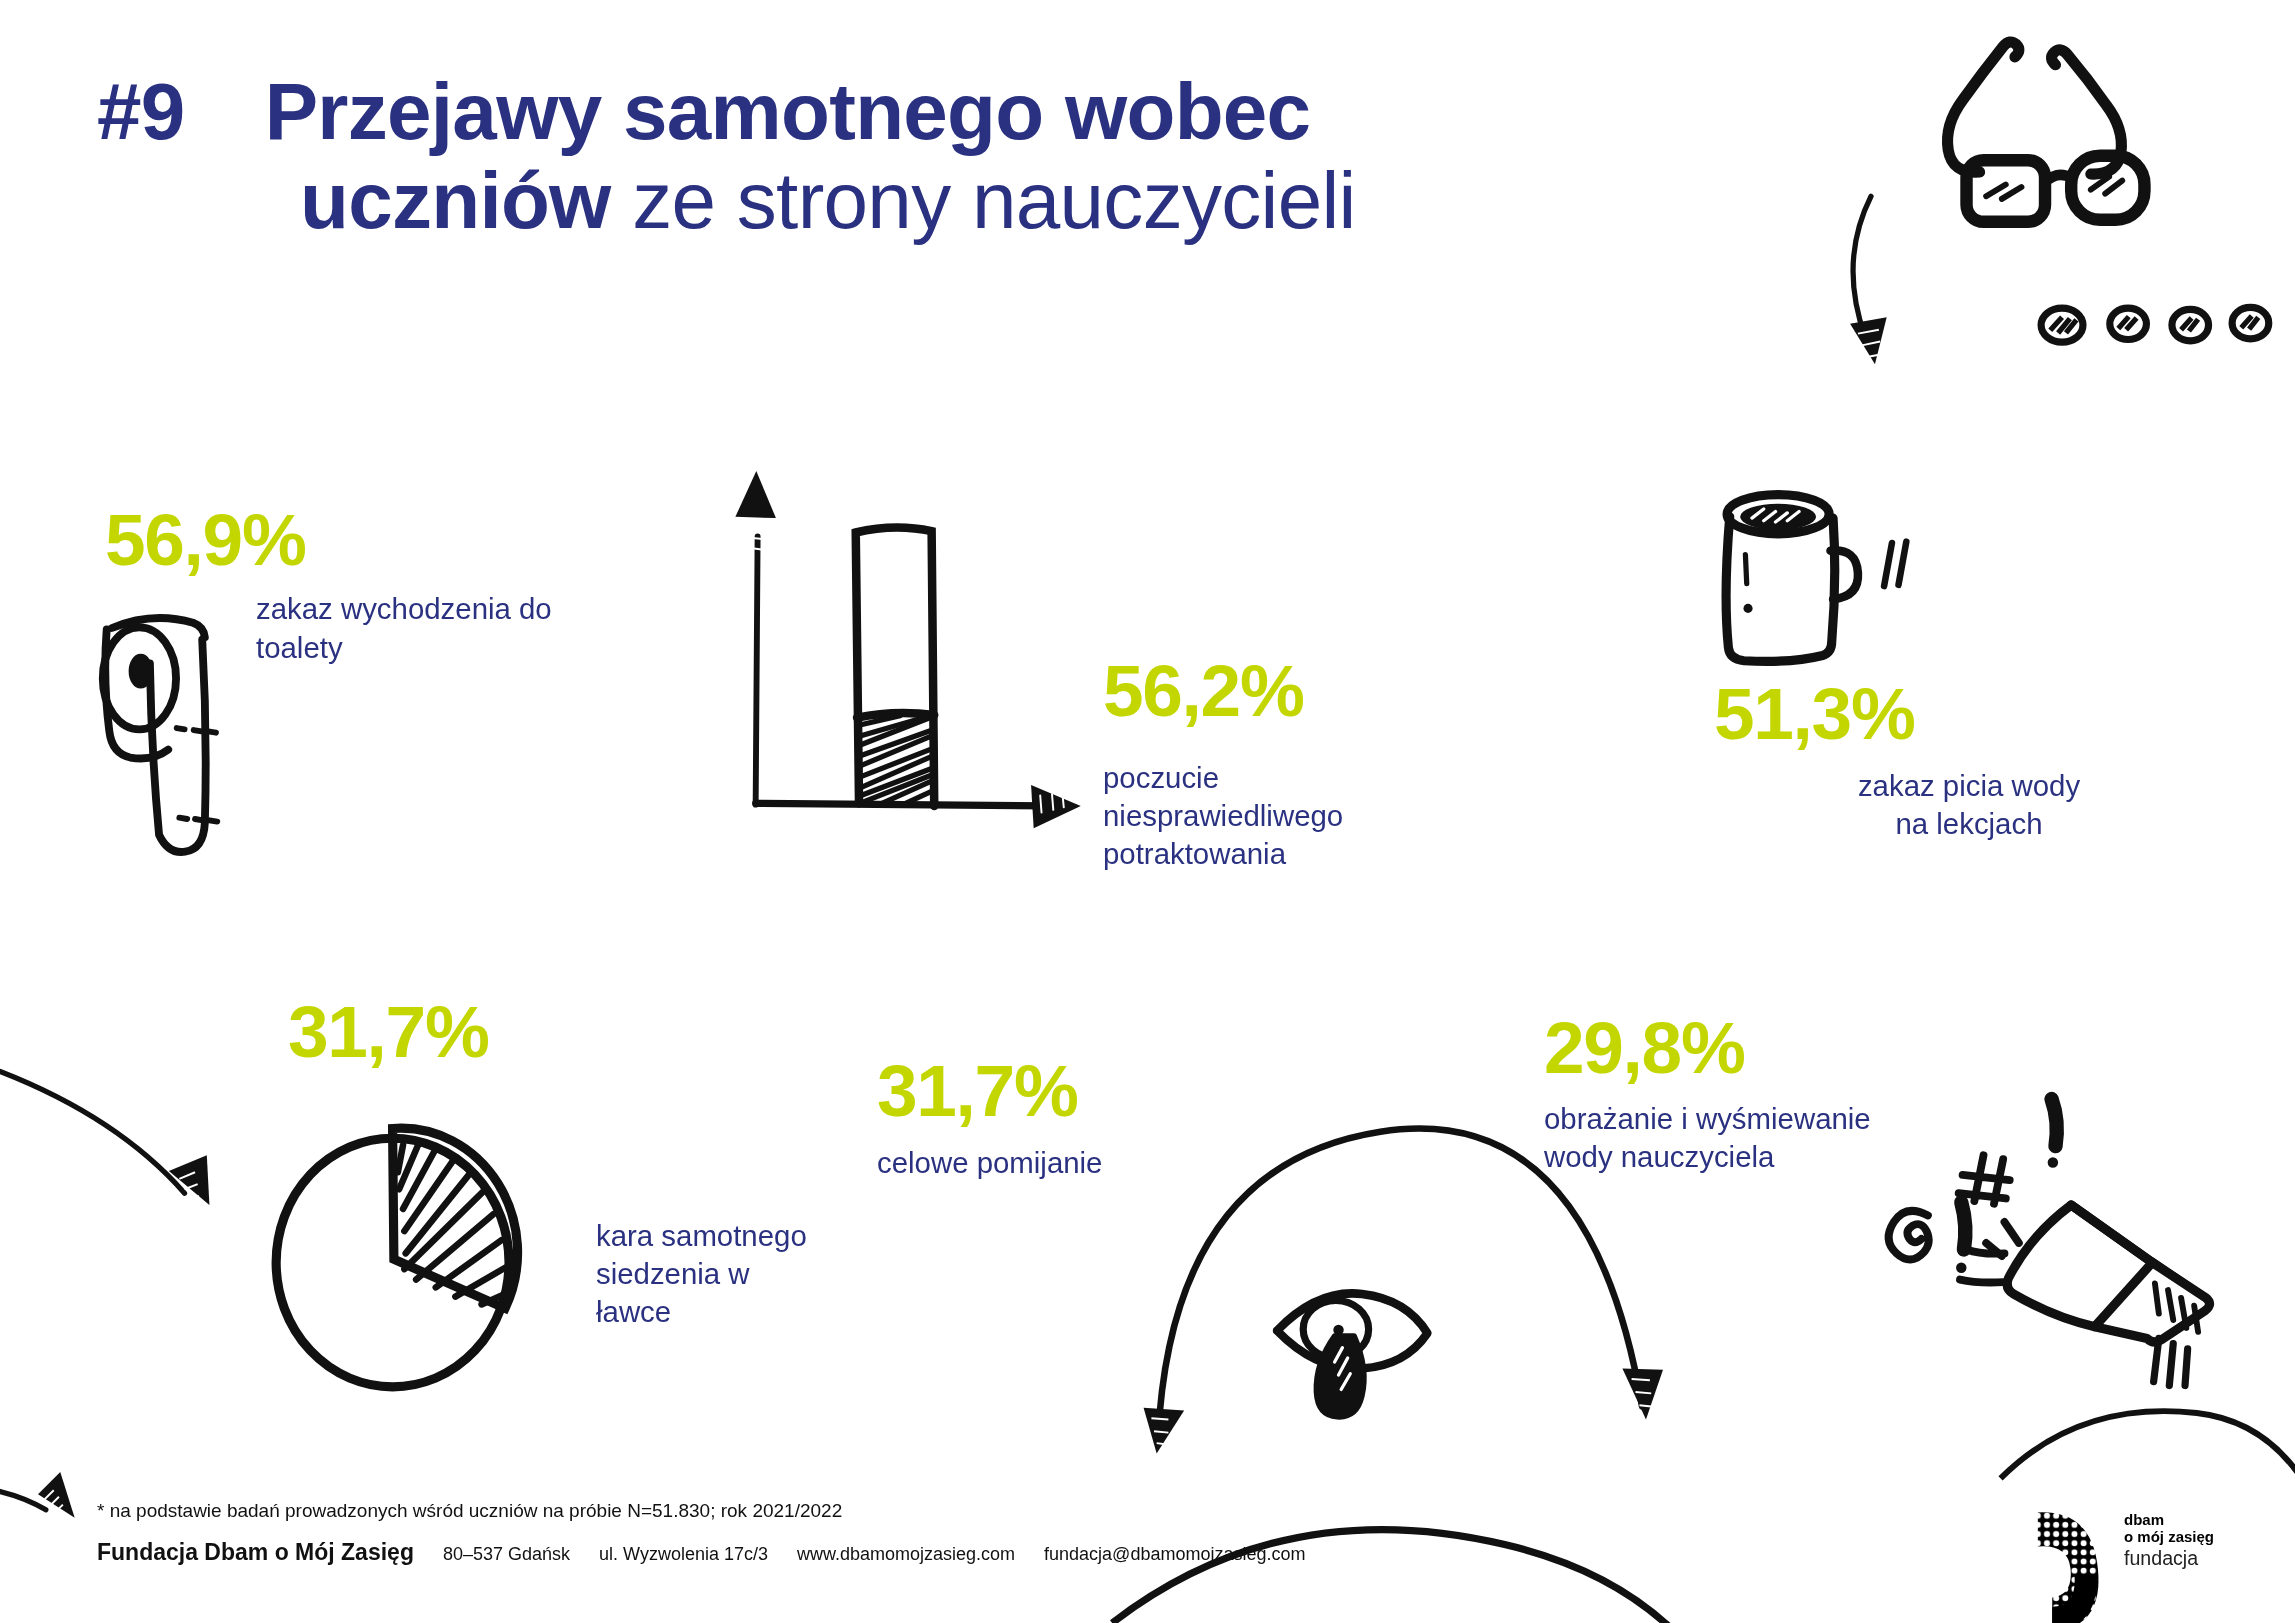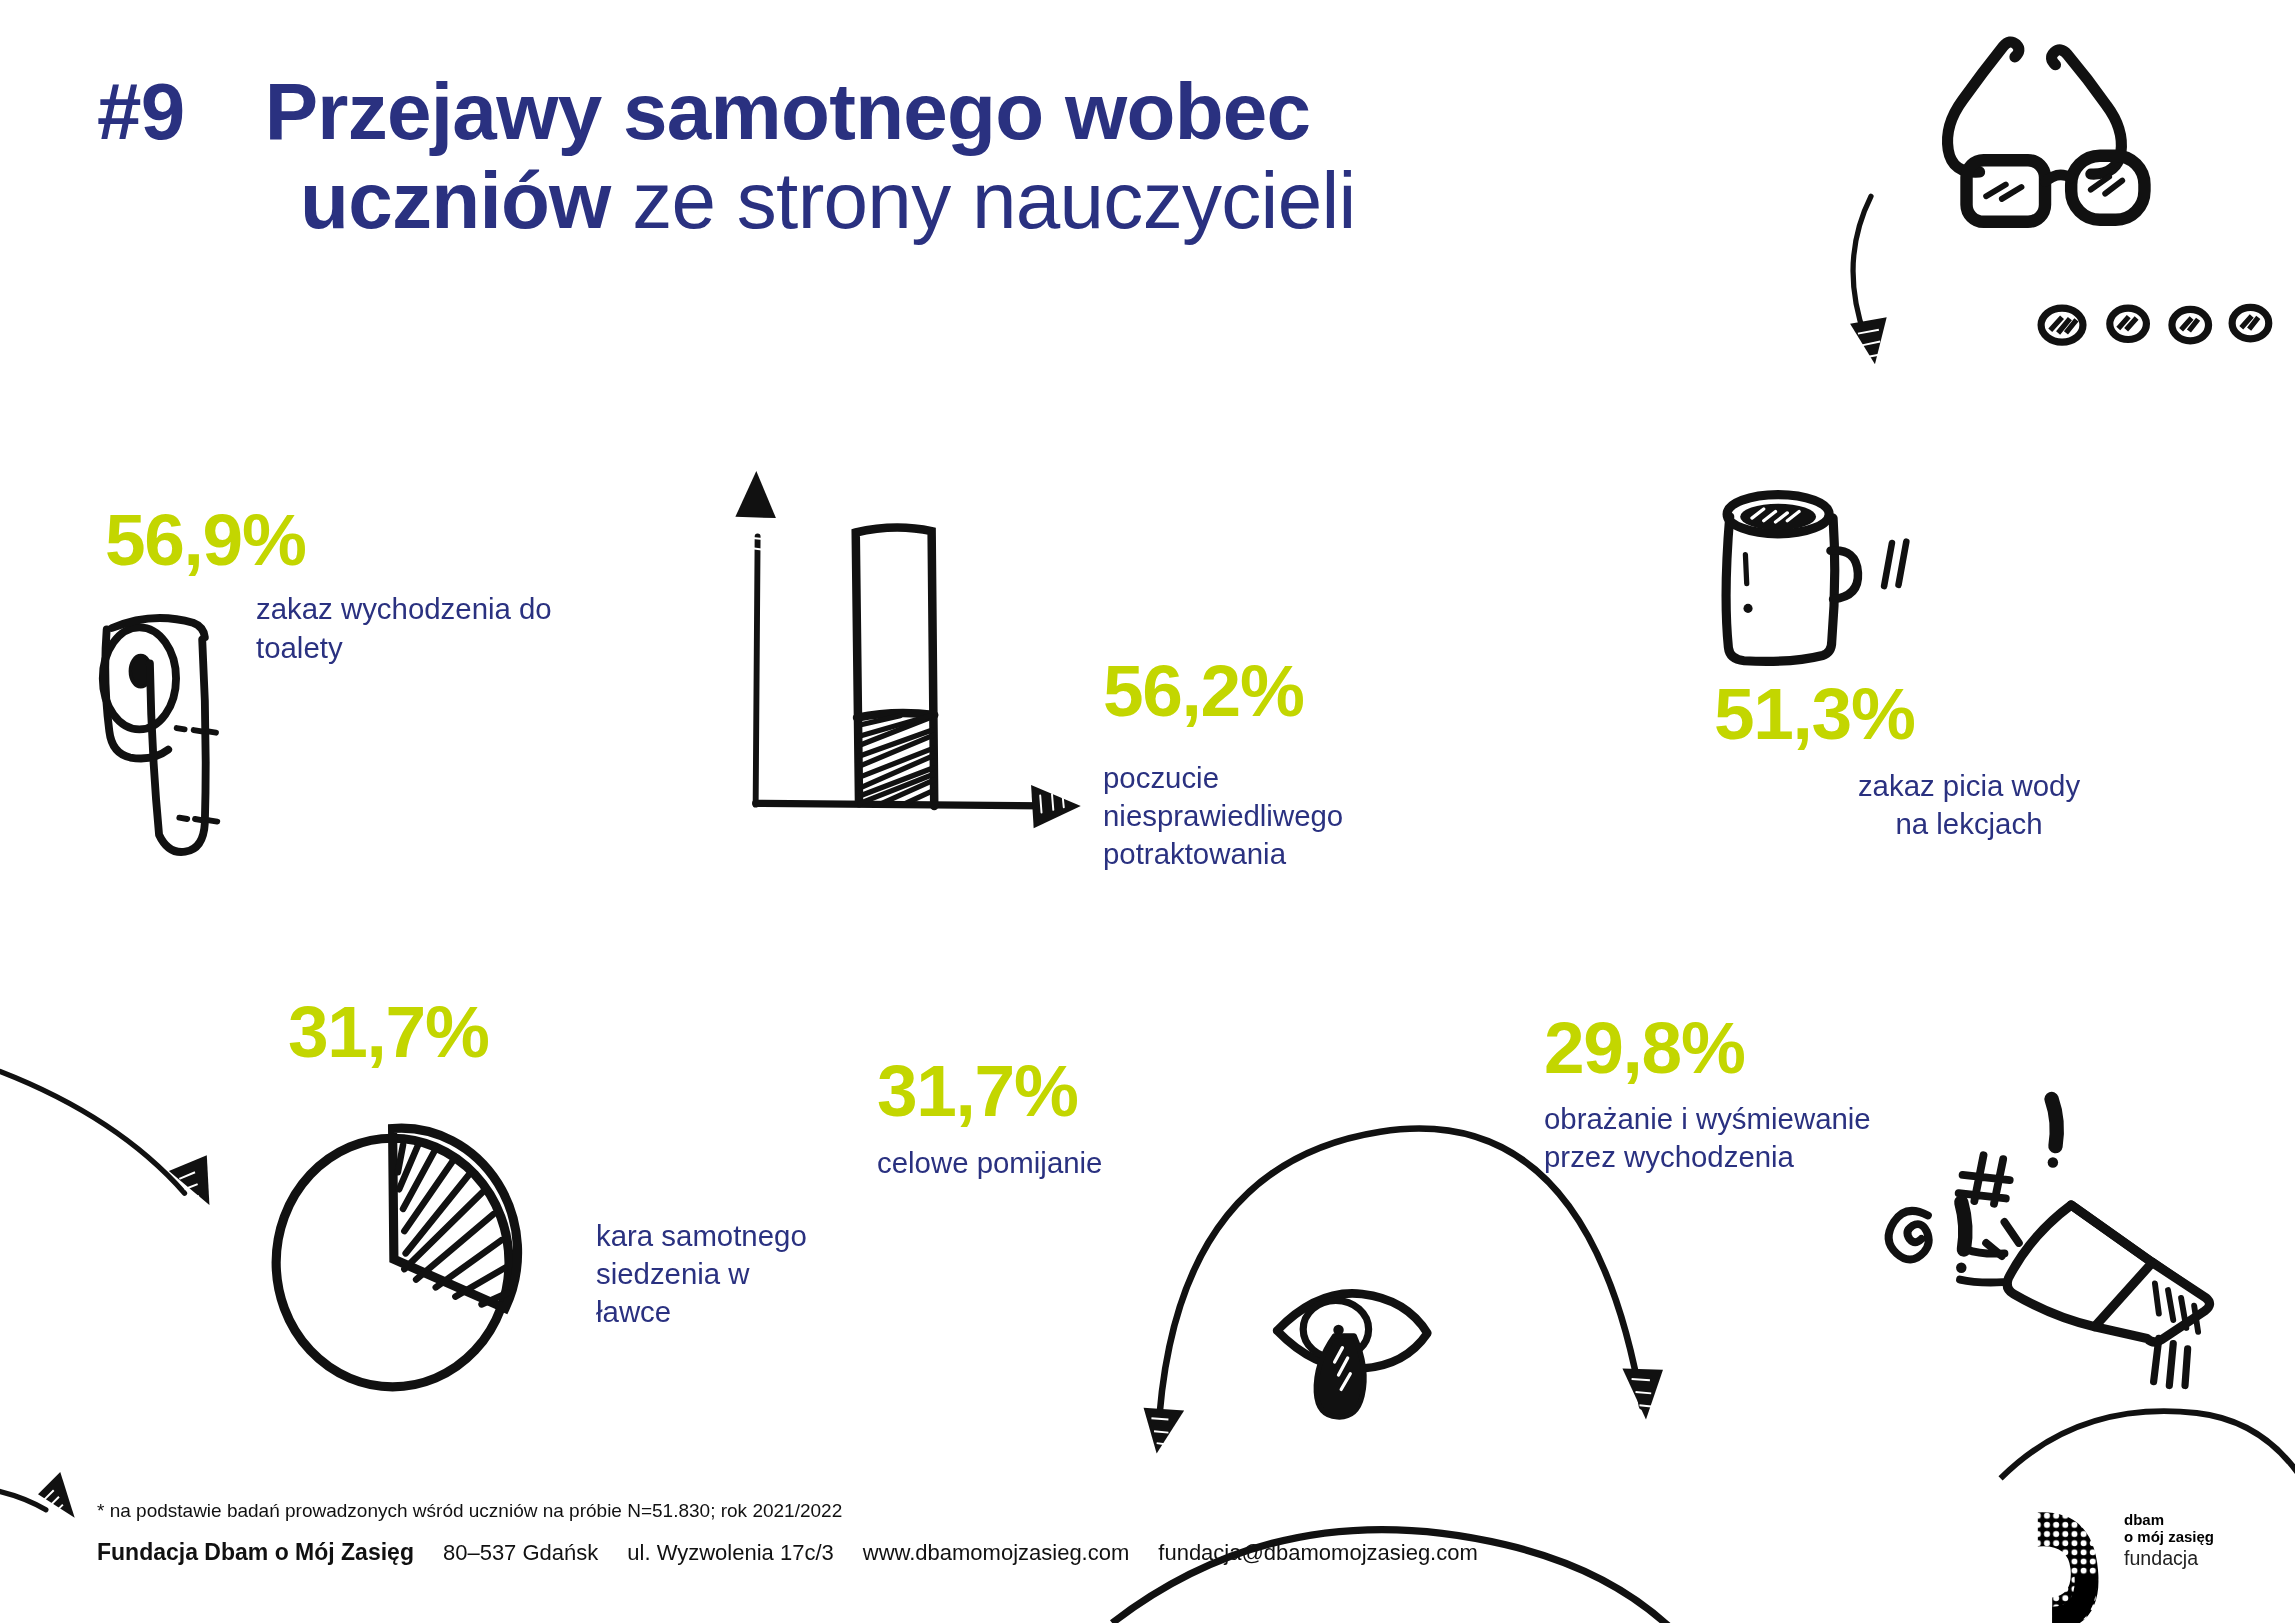--- a/index.html
+++ b/index.html
@@ -37,21 +37,21 @@
   #stat6 .desc{margin-top:15.7px;width:353px;}
 
   
   #art{position:absolute;left:0;top:0;width:2295px;height:1623px;pointer-events:none;}
 
   
   #footer{position:absolute;left:97px;top:1500px;}
   #footnote{color:#111;font-size:19px;white-space:nowrap;}
   #addr-row{margin-top:17px;display:flex;align-items:baseline;white-space:nowrap;justify-content:space-between;}
   #org-name{color:#111;font-size:23px;font-weight:bold;}
-  .addr-item{color:#111;font-size:22px;margin-left:29px;}
+  .addr-item{color:#111;font-size:18px;margin-left:29px;}
 
   
   #logo{position:absolute;left:2032px;top:1495px;display:flex;align-items:center;}
   #logo-text{margin-left:13px;}
   .logo-l1,.logo-l2{color:#000;font-weight:bold;font-size:15px;line-height:1.14;}
   .logo-l3{color:#222;font-weight:normal;font-size:19.6px;line-height:1.2;margin-top:2px;}
 </style>
 </head>
 <body>
 
@@ -246,21 +246,21 @@
   <div class="desc">kara samotnego siedzenia w ławce</div>
 </div>
 
 <div class="stat" id="stat5">
   <div class="pct">31,7%</div>
   <div class="desc">celowe pomijanie</div>
 </div>
 
 <div class="stat" id="stat6">
   <div class="pct">29,8%</div>
-  <div class="desc">obrażanie i wyśmiewanie przez wychodzenia</div>
+  <div class="desc">obrażanie i wyśmiewanie wody nauczyciela</div>
 </div>
 
 <div id="footer">
   <div id="footnote">* na podstawie badań prowadzonych wśród uczniów na próbie N=51.830; rok 2021/2022</div>
   <div id="addr-row">
     <span id="org-name">Fundacja Dbam o Mój Zasięg</span>
     <span class="addr-item">80–537 Gdańsk</span>
     <span class="addr-item">ul. Wyzwolenia 17c/3</span>
     <span class="addr-item">www.dbamomojzasieg.com</span>
     <span class="addr-item">fundacja@dbamomojzasieg.com</span>

